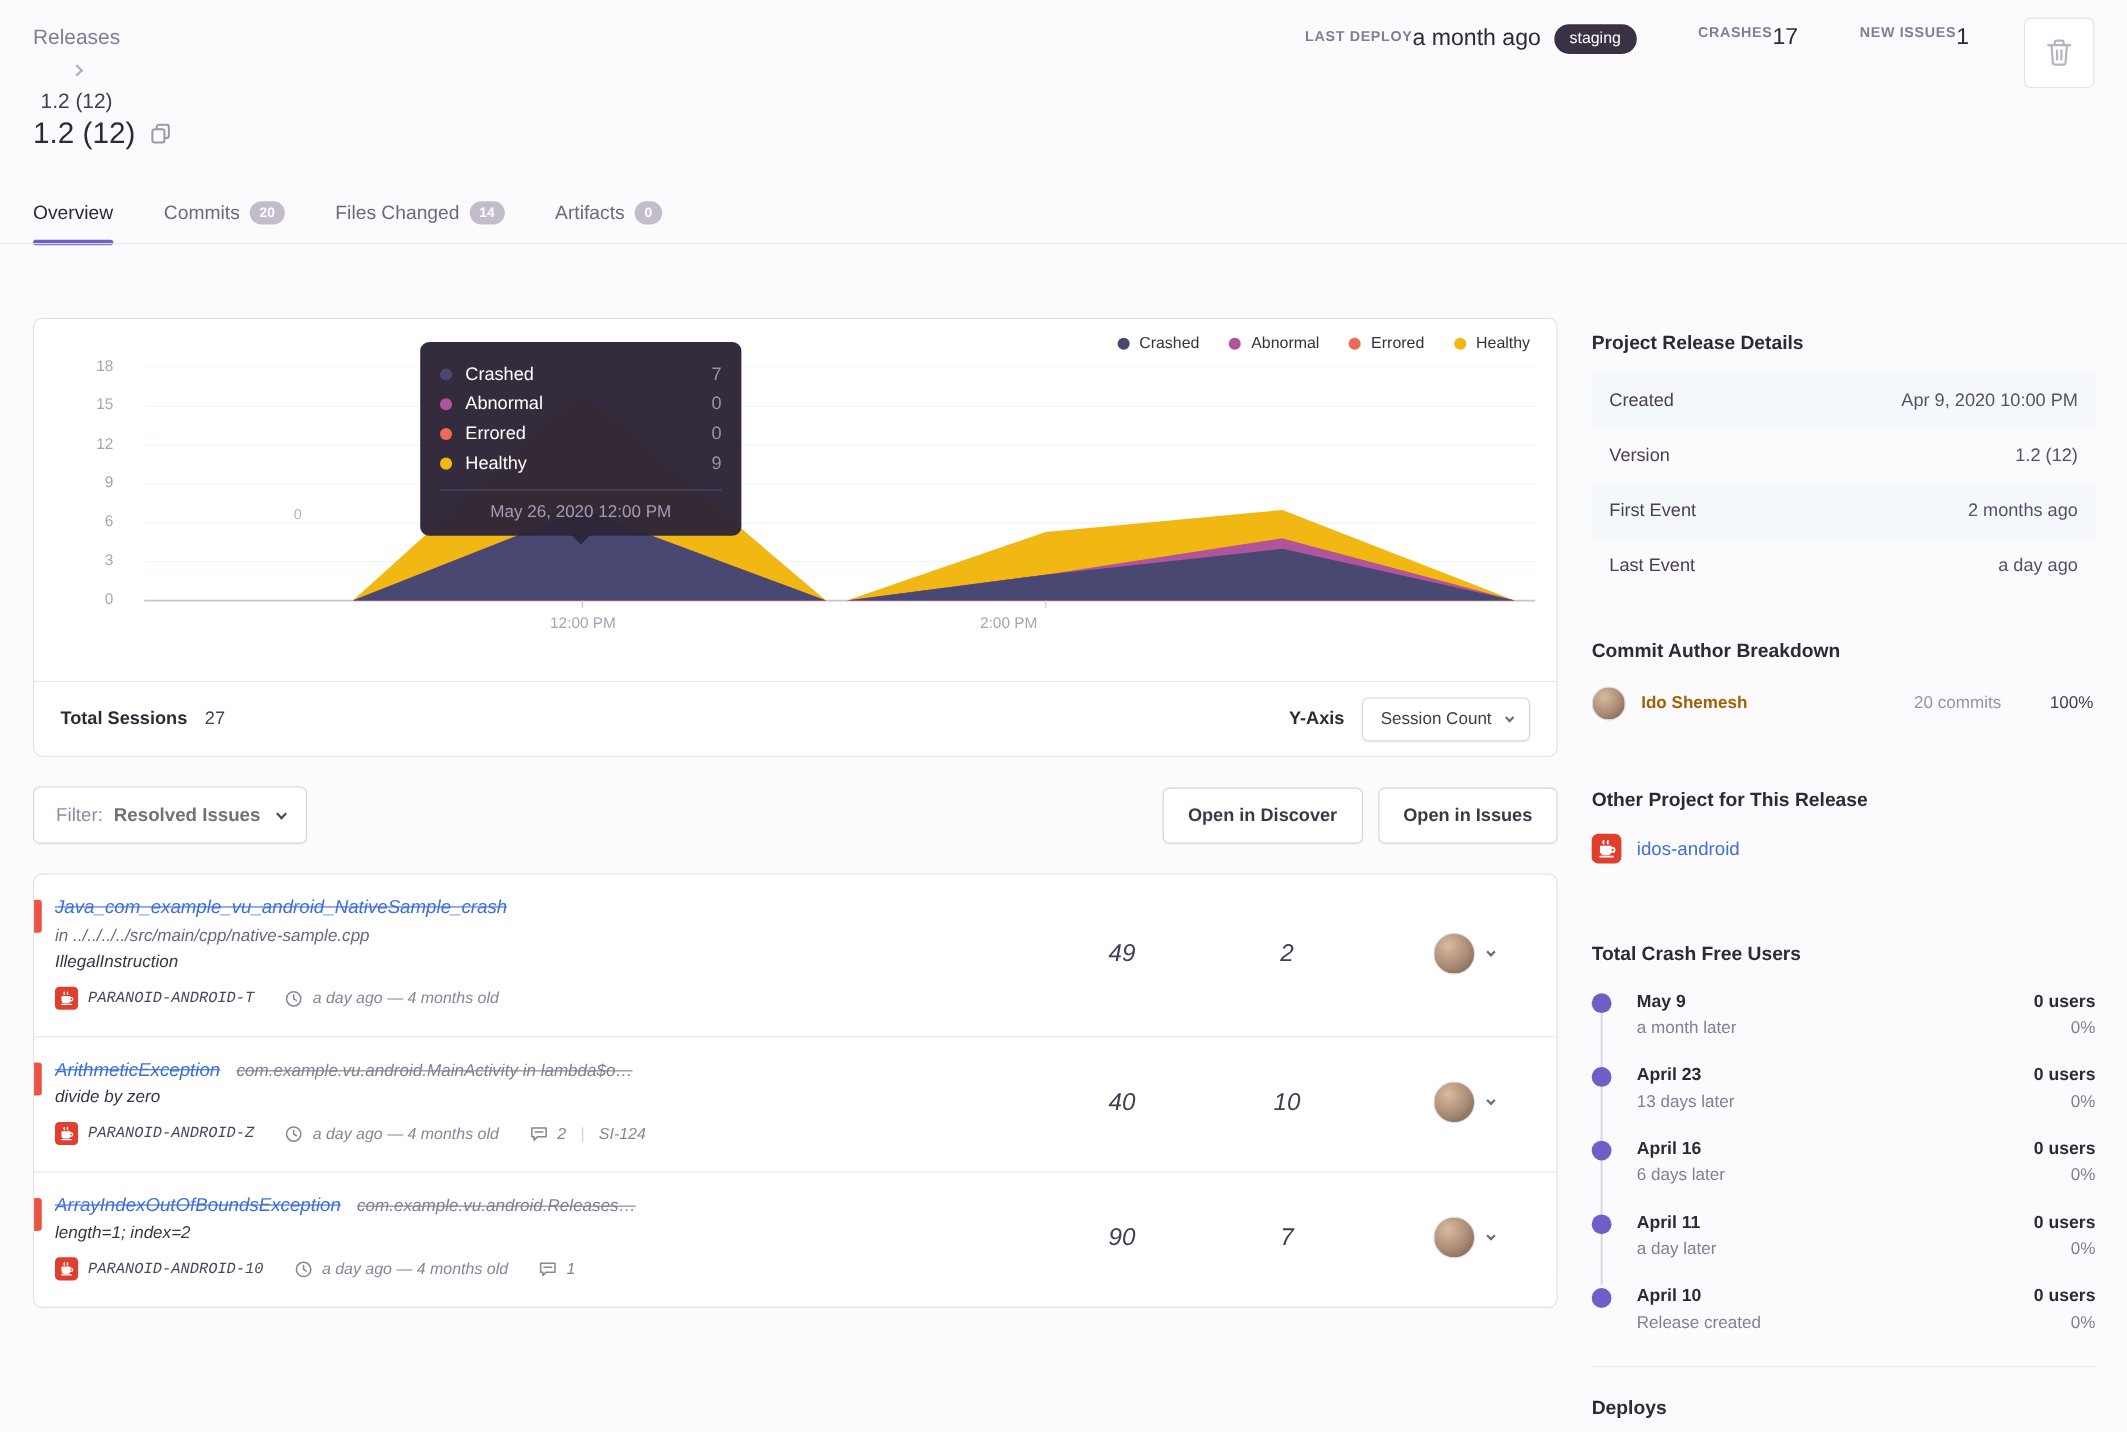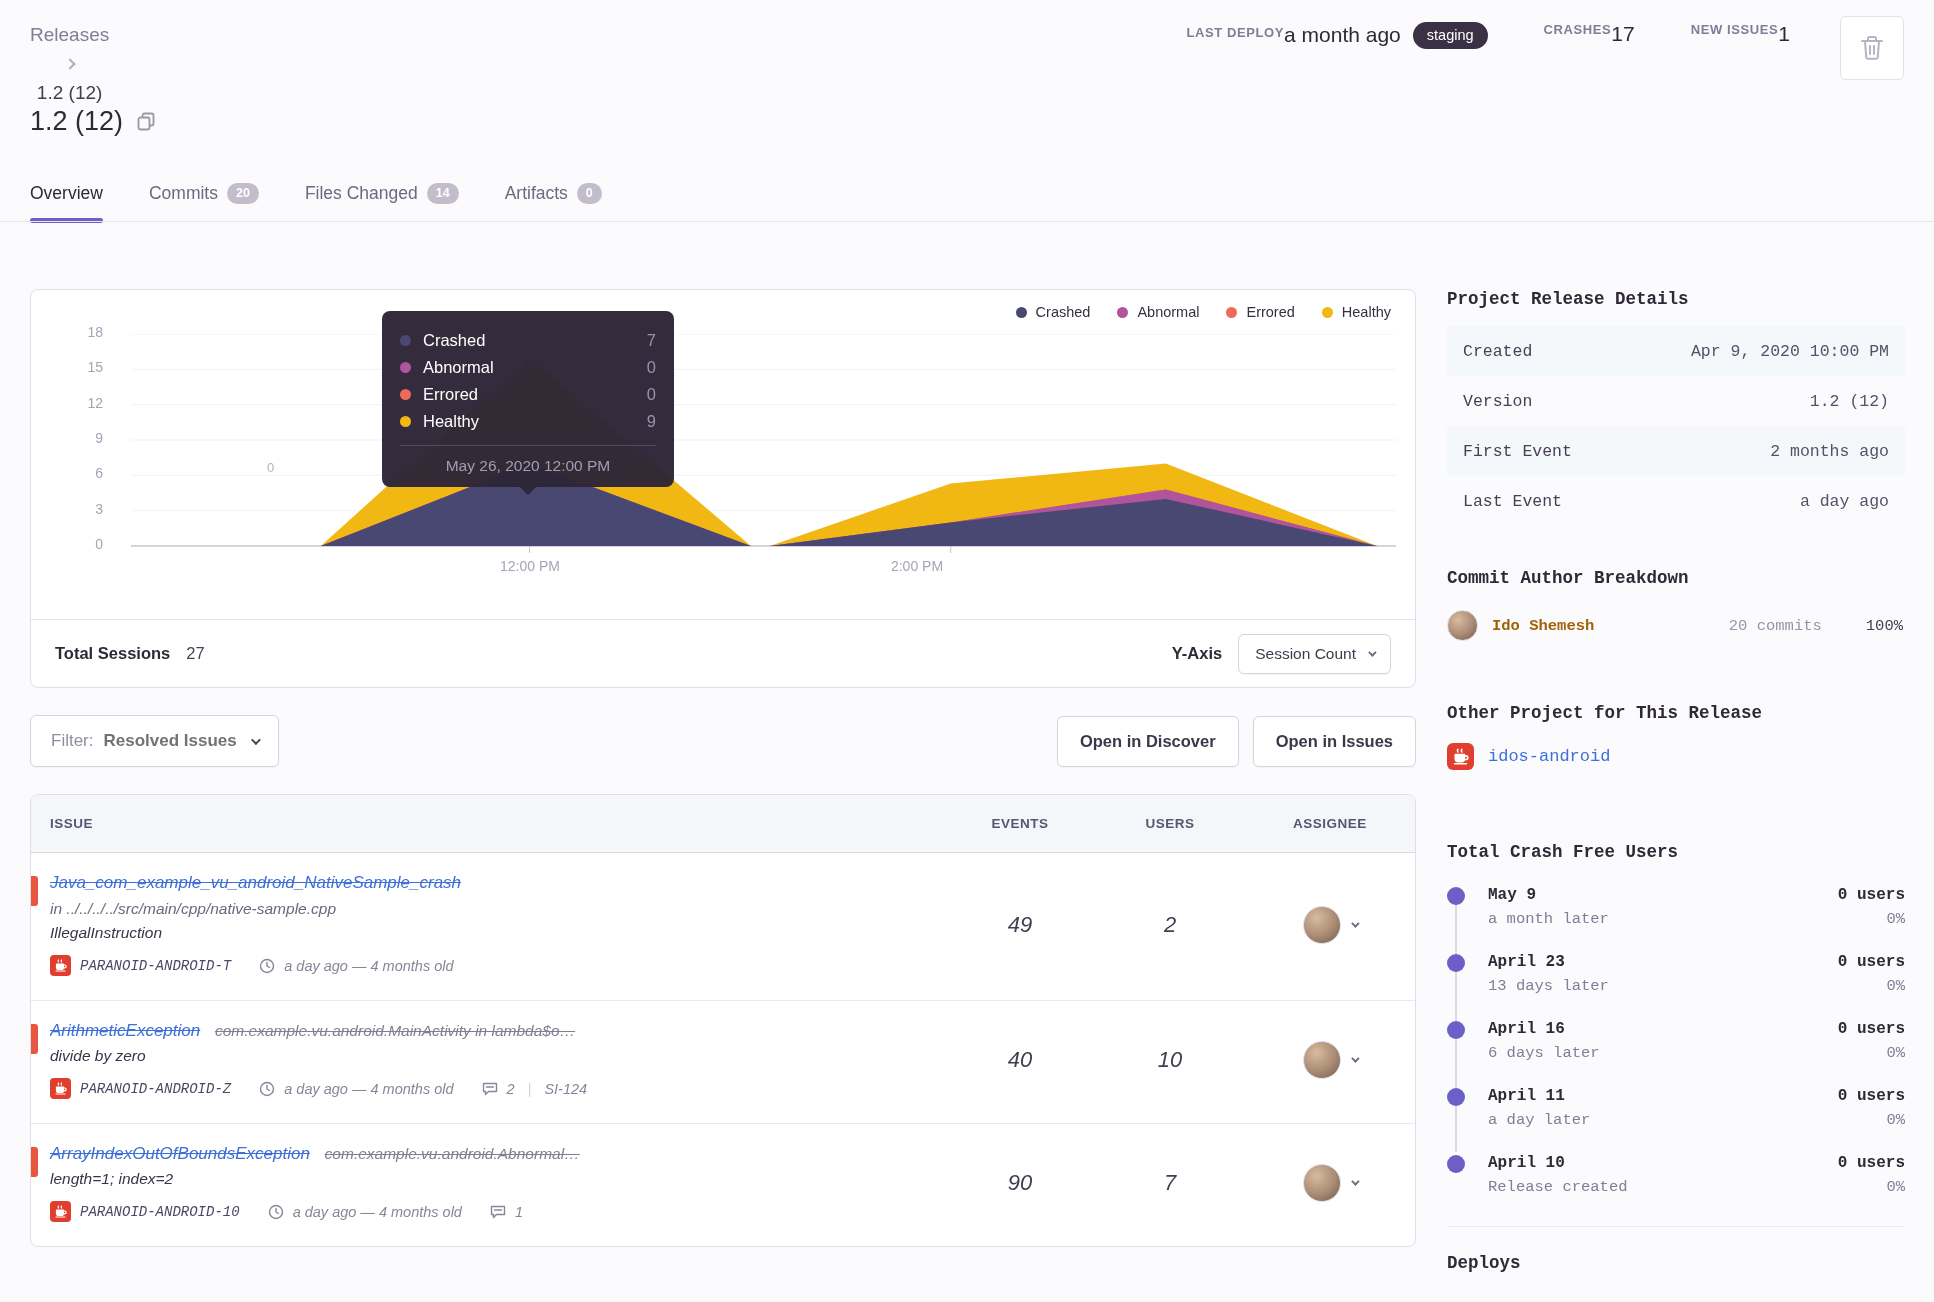--- a/index.html
+++ b/index.html
@@ -32,21 +32,21 @@
   
   .tabs-border { position: absolute; top: 221px; left: 0; right: 0; height: 1px; background: #e9e6ee; }
   .tabs { position: absolute; top: 183px; left: 30px; display: flex; gap: 46px; }
   .tab { position: relative; font-size: 17.5px; color: #6e6880; padding-bottom: 17px; cursor: pointer; display: flex; align-items: center; gap: 9px; }
   .tab.active { color: #2f2936; font-weight: 500; }
   .tab.active::after { content: ""; position: absolute; left: 0; right: 0; bottom: -2px; height: 5px; background: #6c5fc7; border-radius: 3px; }
   .tab-badge { background: #c3bdcb; color: #fff; font-size: 12.5px; font-weight: bold; border-radius: 12px; padding: 3px 9px; line-height: 1.2; }
 
   
   .main { position: absolute; left: 30px; top: 289px; width: 1386px; }
-  .sidebar { position: absolute; left: 1447px; top: 289px; width: 458px; font-family: Liberation Mono, monospace; }
+  .sidebar { position: absolute; left: 1447px; top: 301px; width: 458px; }
 
   
   .card { background: #fff; border: 1px solid #e2dee7; border-radius: 8px; }
   .chart-card { position: relative; height: 399px; }
   .legend { position: absolute; top: 14px; right: 24px; display: flex; gap: 27px; }
   .legend-item { display: flex; align-items: center; gap: 9px; font-size: 14.5px; color: #36313d; cursor: pointer; }
   .dot { width: 11px; height: 11px; border-radius: 50%; background: #888; flex: none; }
   .y-labels span { position: absolute; width: 72px; text-align: right; font-size: 14px; color: #a9a2b6; }
   .x-labels span { position: absolute; width: 140px; text-align: center; font-size: 14px; color: #a9a2b6; top: 268px; }
   .chart-svg { position: absolute; left: 100px; top: 44px; }
@@ -304,26 +304,20 @@
       <span class="flabel">Filter:</span>
       <span class="fvalue">Resolved Issues</span>
       <span class="chev down"></span>
     </button>
     <div class="spacer"></div>
     <button class="action-btn">Open in Discover</button>
     <button class="action-btn">Open in Issues</button>
   </div>
 
   <div class="card issues-card">
-    <div class="table-head">
-      <span class="th issue">ISSUE</span>
-      <span class="th center">EVENTS</span>
-      <span class="th center">USERS</span>
-      <span class="th center">ASSIGNEE</span>
-    </div>
 
     <div class="issue-row">
       <div class="issue-level"></div>
       <div class="issue-main">
         <div class="issue-title-line">
           <a class="issue-link">Java_com_example_vu_android_NativeSample_crash</a>
         </div>
         <div class="issue-location">in ../../../../src/main/cpp/native-sample.cpp</div>
         <div class="issue-message">IllegalInstruction</div>
         <div class="issue-meta">
@@ -404,21 +398,21 @@
         <span class="avatar"></span>
         <span class="chev down"></span>
       </div>
     </div>
 
     <div class="issue-row">
       <div class="issue-level"></div>
       <div class="issue-main">
         <div class="issue-title-line">
           <a class="issue-link">ArrayIndexOutOfBoundsException</a>
-          <span class="issue-suffix">com.example.vu.android.Abnormal…</span>
+          <span class="issue-suffix">com.example.vu.android.Releases…</span>
         </div>
         <div class="issue-message">length=1; index=2</div>
         <div class="issue-meta">
           <span class="cup-icon">
             <svg width="13" height="13" viewBox="0 0 13 13">
                 <g class="icon-stroke" stroke="#fff" stroke-width="1.2">
                   <path d="M4.5 1 q-.8 1 0 2"></path>
                   <path d="M7.5 1 q-.8 1 0 2"></path>
                   <path d="M2.5 5 h7 v3.2 a2.3 2.3 0 0 1 -2.3 2.3 h-2.4 a2.3 2.3 0 0 1 -2.3 -2.3 z" fill="#fff"></path>
                   <path d="M9.5 6 h1.2 a1.4 1.4 0 0 1 0 2.8 h-1.2"></path>

